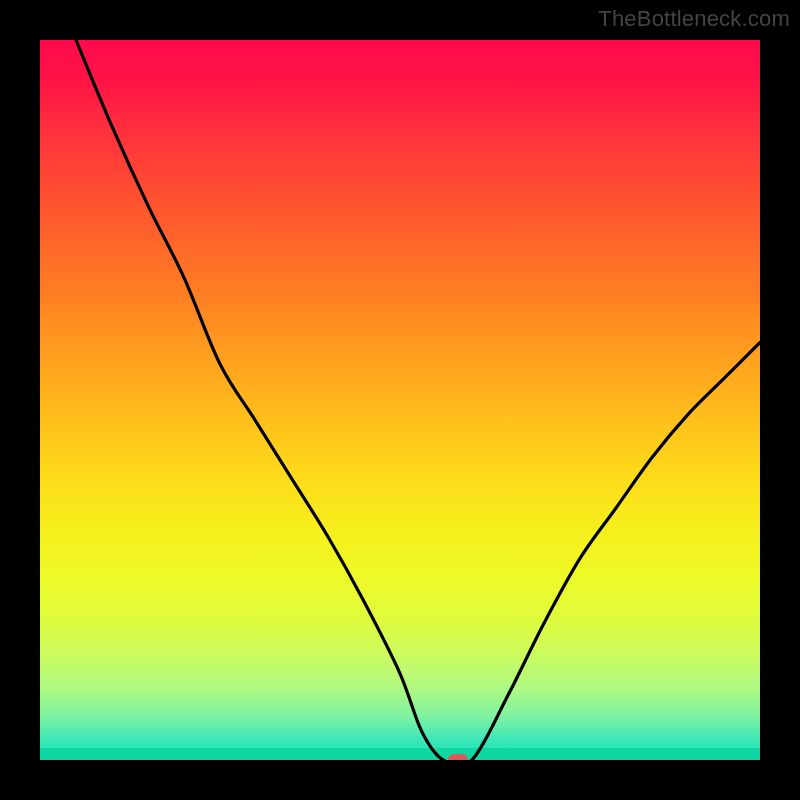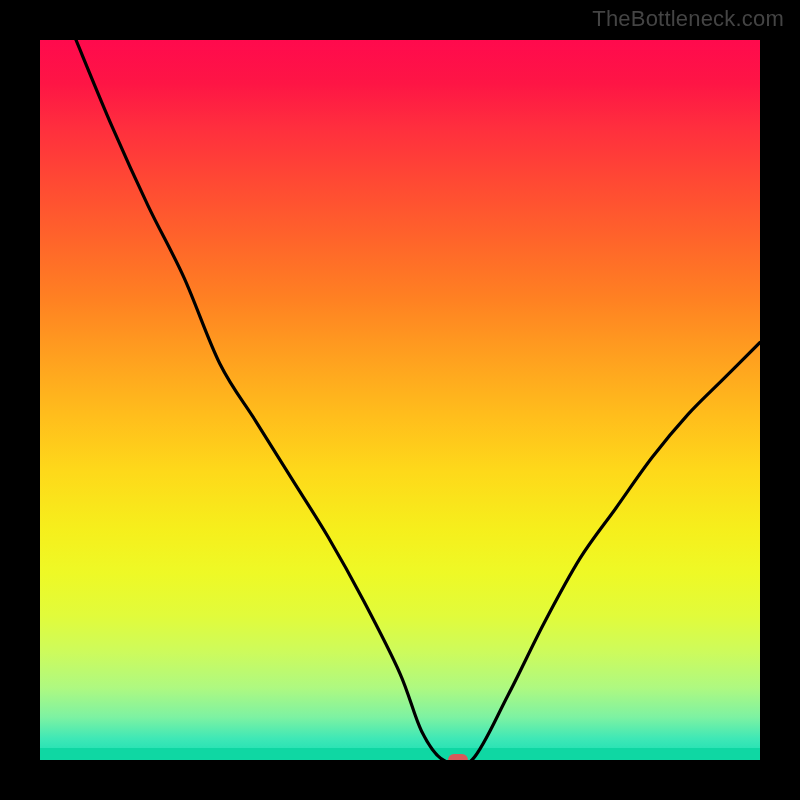--- a/index.html
+++ b/index.html
@@ -13,21 +13,21 @@
   }
   .frame {
     position: relative;
     width: 800px;
     height: 800px;
     background: #000;
   }
   .watermark {
     position: absolute;
     top: 6px;
-    right: 16px;
+    right: 10px;
     color: #444;
     font-size: 22px;
     font-weight: 500;
     letter-spacing: 0.2px;
     z-index: 50;
   }
   .plot {
     position: absolute;
     left: 40px;
     top: 40px;

